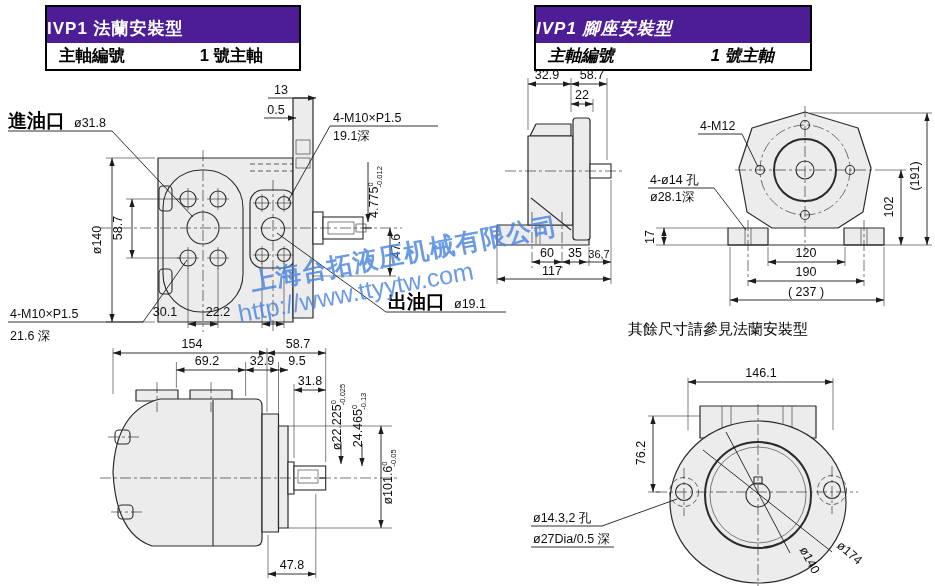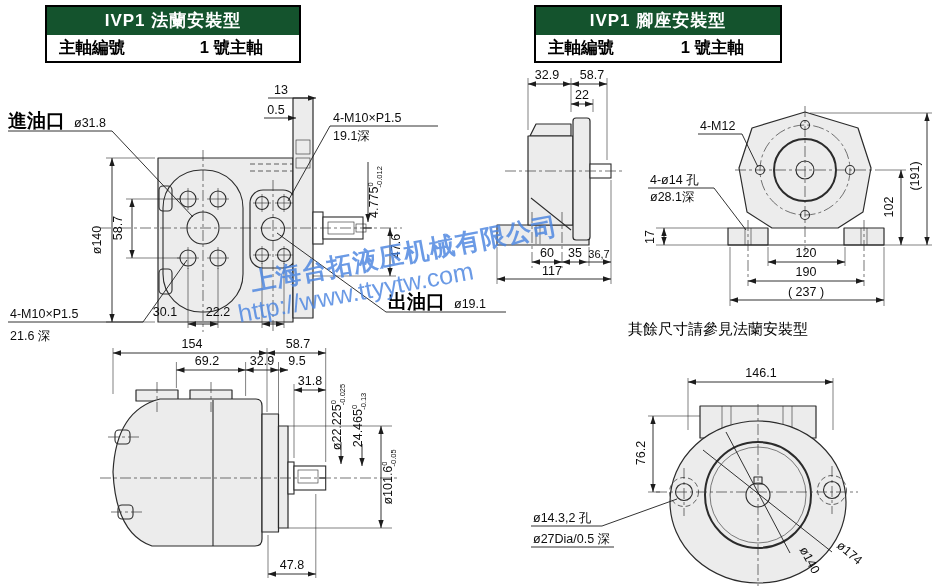--- a/index.html
+++ b/index.html
@@ -1,21 +1,21 @@
 <!DOCTYPE html>
 <html><head>
 <meta charset="utf-8">
 <style>
   html,body{margin:0;padding:0;background:#fff;}
   #stage{position:relative;width:935px;height:586px;background:#fff;overflow:hidden;
          font-family:"Liberation Sans",sans-serif;}
   
   .hdr{position:absolute;border:2px solid #000;background:#fff;box-sizing:border-box;}
-  .hdr-title{background:#14532d;color:#fff;font-weight:bold;font-size:17px;
-             text-align:center;padding:2px 0 3px 0;letter-spacing:1px;}
+  .hdr-title{background:#4c1d95;color:#fff;font-weight:bold;font-size:17px;
+             padding:10px 0 3px 0;letter-spacing:1px;}
   .hdr-row{display:flex;justify-content:space-between;align-items:center;
            font-size:16.5px;font-weight:bold;color:#000;padding:2px 36px 2px 12px;}
   
   #wm{position:absolute;left:248px;top:268px;width:360px;transform:rotate(-10.5deg);
       transform-origin:0 0;color:#4b85e0;opacity:.82;pointer-events:none;z-index:5;line-height:1.15;}
   #wm .l1{font-size:25px;font-weight:bold;letter-spacing:1px;white-space:nowrap;}
   #wm .l2{font-size:25px;letter-spacing:0px;white-space:nowrap;margin-left:-18px;}
   
   svg{position:absolute;left:0;top:0;z-index:1;}
   .s{stroke:#2b2b2b;stroke-width:1.1;fill:none;stroke-linejoin:round;}
@@ -39,21 +39,21 @@
 
 <div id="stage">
 
   <div class="hdr" style="left:45px;top:5px;width:256px;">
     <div class="hdr-title">IVP1 法蘭安裝型</div>
     <div class="hdr-row">
       <span>主軸編號</span>
       <span>1 號主軸</span>
     </div>
   </div>
-  <div class="hdr" style="left:534px;top:5px;width:248px;">
+  <div class="hdr" style="left:534px;top:5px;width:278px;font-style:italic;">
     <div class="hdr-title">IVP1 腳座安裝型</div>
     <div class="hdr-row">
       <span>主軸編號</span>
       <span>1 號主軸</span>
     </div>
   </div>
 
   <div id="wm">
     <div class="l1">上海台拓液压机械有限公司</div>
     <div class="l2">http://www.ttyytw.com</div>

